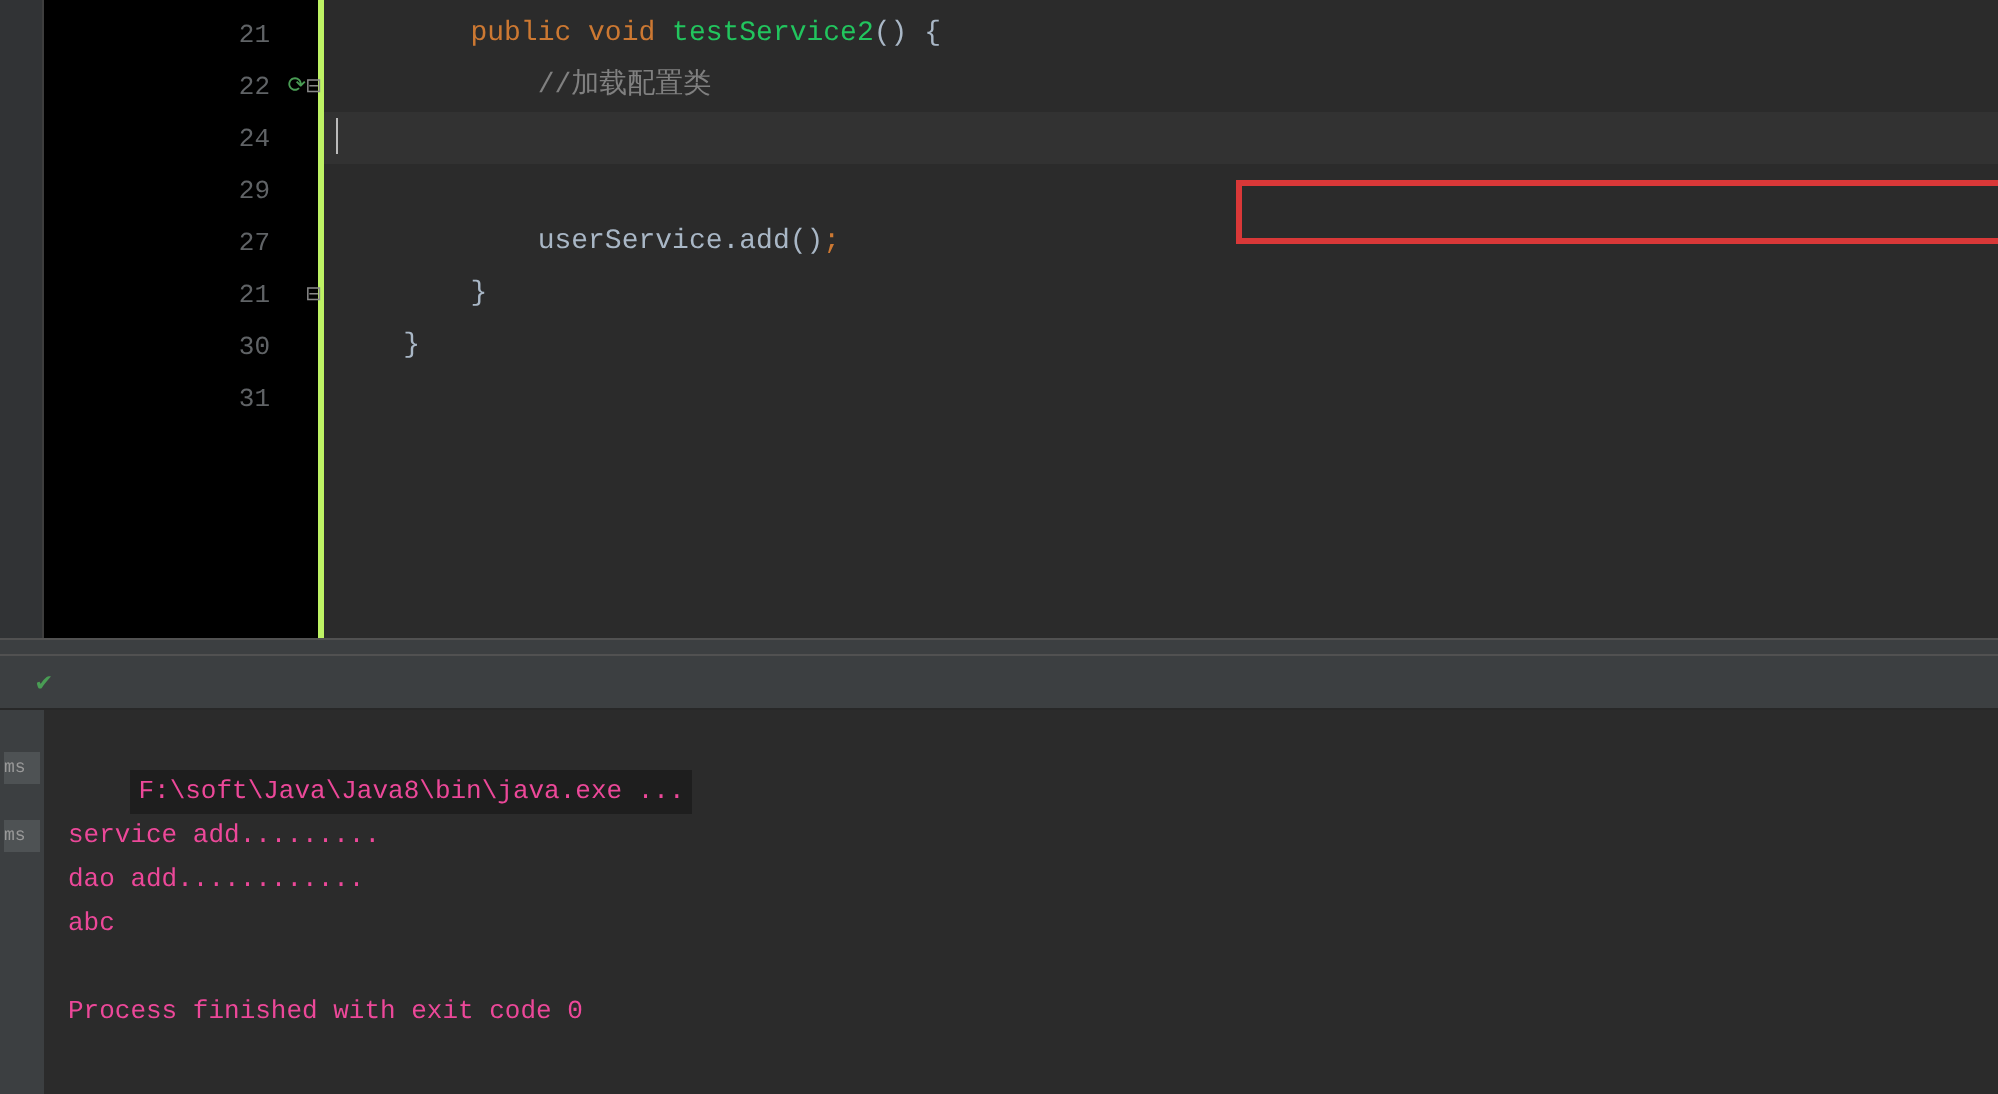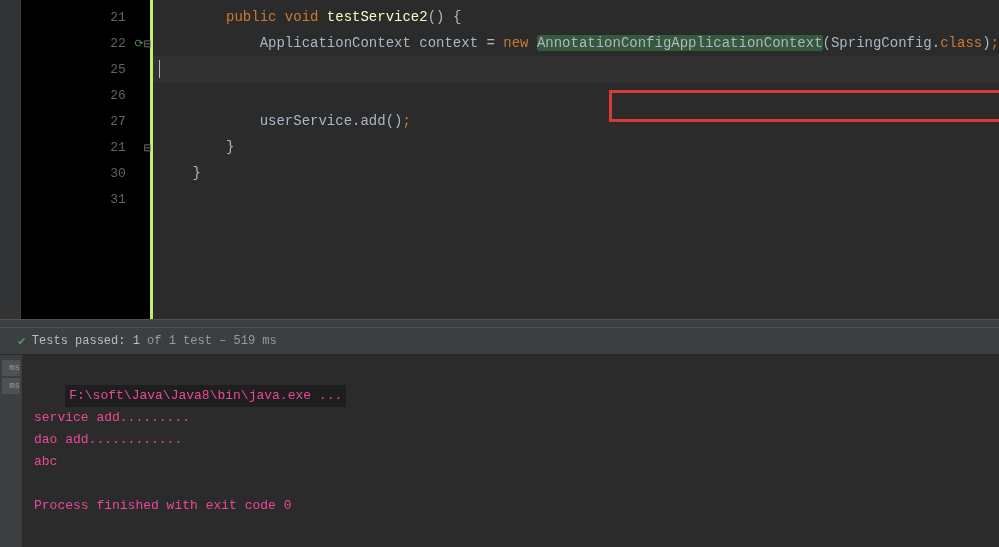--- a/index.html
+++ b/index.html
@@ -92,21 +92,21 @@
       top: 90px;
       left: 456px;
       width: 493px;
       height: 32px;
       pointer-events: none;
     }
     .kw { color: #cc7832; }
     .anno { color: #bbb529; }
     .comment { color: #808080; }
     .string { color: #6a8759; }
-    .method { color: #fef9c3; }
+    .method { color: #22c55e; }
     .paren { color: #a9b7c6; }
     .identifier-hl { background: #35593a; border-radius: 2px; }
     .status-bar {
       height: 28px;
       background: #3c3f41;
       border-top: 1px solid #515151;
       border-bottom: 1px solid #282828;
       display: flex;
       align-items: center;
       padding-left: 18px;
@@ -128,24 +128,24 @@
       width: 22px;
       background: #3c3f41;
       display: flex;
       flex-direction: column;
       padding-top: 5px;
     }
     .tab-item {
       width: 18px;
       height: 16px;
       background: #4e5254;
-      margin: 0 auto 2px;
+      margin: 16px auto 2px;
       font-size: 9px;
       color: #999;
-      text-align: right;
+      text-align: left;
       line-height: 16px;
       cursor: pointer;
     }
     .console-body {
       flex: 1;
       padding: 8px 12px;
       font-size: 13px;
       color: #ec4899;
       line-height: 22px;
       white-space: pre;
@@ -169,62 +169,56 @@
   <div class="gutter" id="gutter">
       <div class="gutter-row">
         <span class="line-number">21</span>
       </div>
       <div class="gutter-row">
         <span class="line-number">22</span>
         <span class="gutter-icon run-icon" style="right: 6px;">⟳</span>
         <span class="fold-icon">⊟</span>
       </div>
       <div class="gutter-row">
-        <span class="line-number">25</span>
-      </div>
-      <div class="gutter-row">
-        <span class="line-number">26</span>
+        <span class="line-number">24</span>
+      </div>
+      <div class="gutter-row">
+        <span class="line-number">29</span>
       </div>
       <div class="gutter-row">
         <span class="line-number">27</span>
       </div>
       <div class="gutter-row">
         <span class="line-number">21</span>
         <span class="fold-icon">⊟</span>
       </div>
       <div class="gutter-row">
         <span class="line-number">30</span>
       </div>
       <div class="gutter-row">
         <span class="line-number">31</span>
       </div>
     </div>
   <div class="code-area" id="code">
       <div class="code-line"><span>        </span><span class="kw">public </span><span class="kw">void </span><span class="method">testService2</span><span class="paren">() {</span></div>
-      <div class="code-line"><span>            </span><span>ApplicationContext context = </span><span class="kw">new </span><span class="identifier-hl">AnnotationConfigApplicationContext</span><span>(SpringConfig.</span><span class="kw">class</span><span>)</span><span class="kw">;</span></div>
+      <div class="code-line"><span>            </span><span class="comment">//加载配置类</span></div>
       <div class="code-line caret-line"><span></span><span class="caret"></span></div>
       <div class="code-line"><span></span></div>
       <div class="code-line"><span>            </span><span>userService.add()</span><span class="kw">;</span></div>
       <div class="code-line"><span>        </span><span>}</span></div>
       <div class="code-line"><span>    </span><span>}</span></div>
       <div class="code-line"><span></span></div>
       <div class="highlight-box"></div>
   </div>
 </div>
 
 <div class="bottom-resize"></div>
 
 <div class="status-bar">
   <span class="check-icon">✔</span>
-  <span>
-    <span class="status-highlight">Tests passed:</span>
-    <span class="status-highlight">1</span>
-    <span>of 1 test</span>
-    <span>– 519 ms</span>
-  </span>
 </div>
 
 <div class="console-area">
   <div class="tabs-strip">
     <div class="tab-item">ms</div>
     <div class="tab-item">ms</div>
   </div>
   <div class="console-body">
     <span class="exe-line">F:\soft\Java\Java8\bin\java.exe ...</span>
 <span>service add.........</span>

